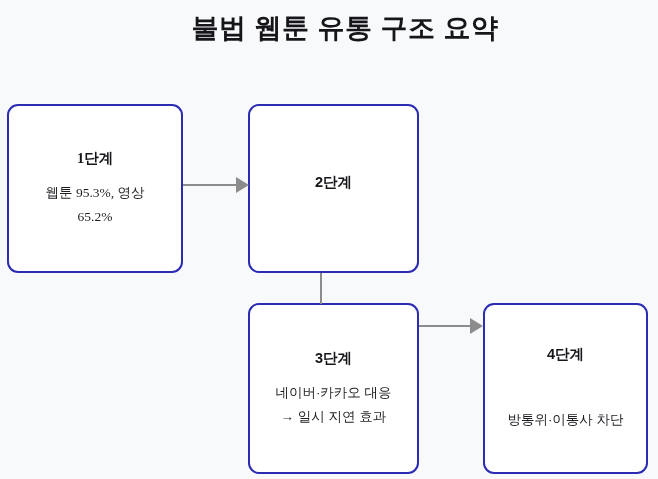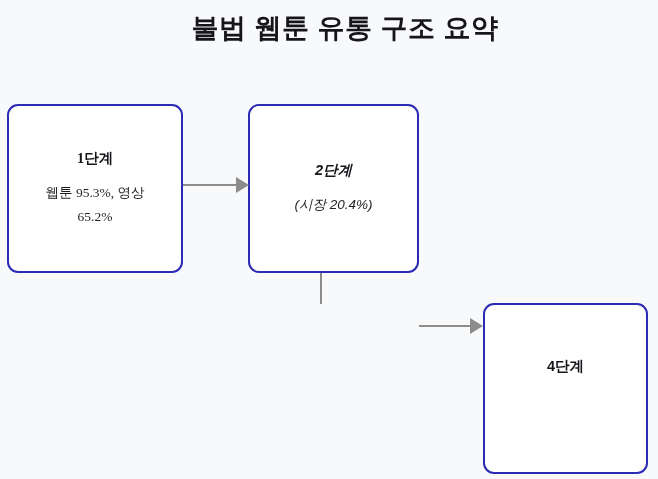--- a/index.html
+++ b/index.html
@@ -64,21 +64,21 @@
     line-height: 24px;
     text-align: center;
   }
   .node-body .line {
     display: block;
     white-space: nowrap;
   }
 
   
   #node-1 { left: 7px;   top: 104px; width: 176px; height: 169px; font-family: Liberation Serif, serif; }
-  #node-2 { left: 248px; top: 104px; width: 171px; height: 169px; font-style: italic; }
+  #node-2 { left: 248px; top: 104px; width: 171px; height: 169px; }
   #node-3 { left: 248px; top: 303px; width: 171px; height: 171px; }
   #node-4 { left: 483px; top: 303px; width: 165px; height: 171px; gap: 31px; }
 
   
   .connector {
     position: absolute;
   }
   .conn-line-h {
     background: #8c8c8c;
     height: 2px;
@@ -116,28 +116,35 @@
     <div class="node-title">1단계</div>
     <div class="node-body">
       <span class="line">웹툰 95.3%, 영상</span>
       <span class="line">65.2%</span>
     </div>
   </div>
 
   <div class="node" id="node-2">
     <div class="node-title">2단계</div>
     <div class="node-body">
-      <span class="line">(시장 20.4%)</span>
     </div>
   </div>
 
+  <div class="node" id="node-3">
+    <div class="node-title">3단계</div>
+    <div class="node-body">
+      <span class="line">네이버·카카오 대응</span>
+      <span class="line">→ 일시 지연 효과</span>
+    </div>
+  </div>
 
   <div class="node" id="node-4">
     <div class="node-title">4단계</div>
     <div class="node-body">
+      <span class="line">방통위·이통사 차단</span>
     </div>
   </div>
 
   <div class="connector conn-line-h" id="conn-1-2-line"></div>
   <div class="arrow-head-right" id="conn-1-2-head"></div>
 
   <div class="connector conn-line-v" id="conn-2-3-line"></div>
 
   <div class="connector conn-line-h" id="conn-3-4-line"></div>
   <div class="arrow-head-right" id="conn-3-4-head"></div>

